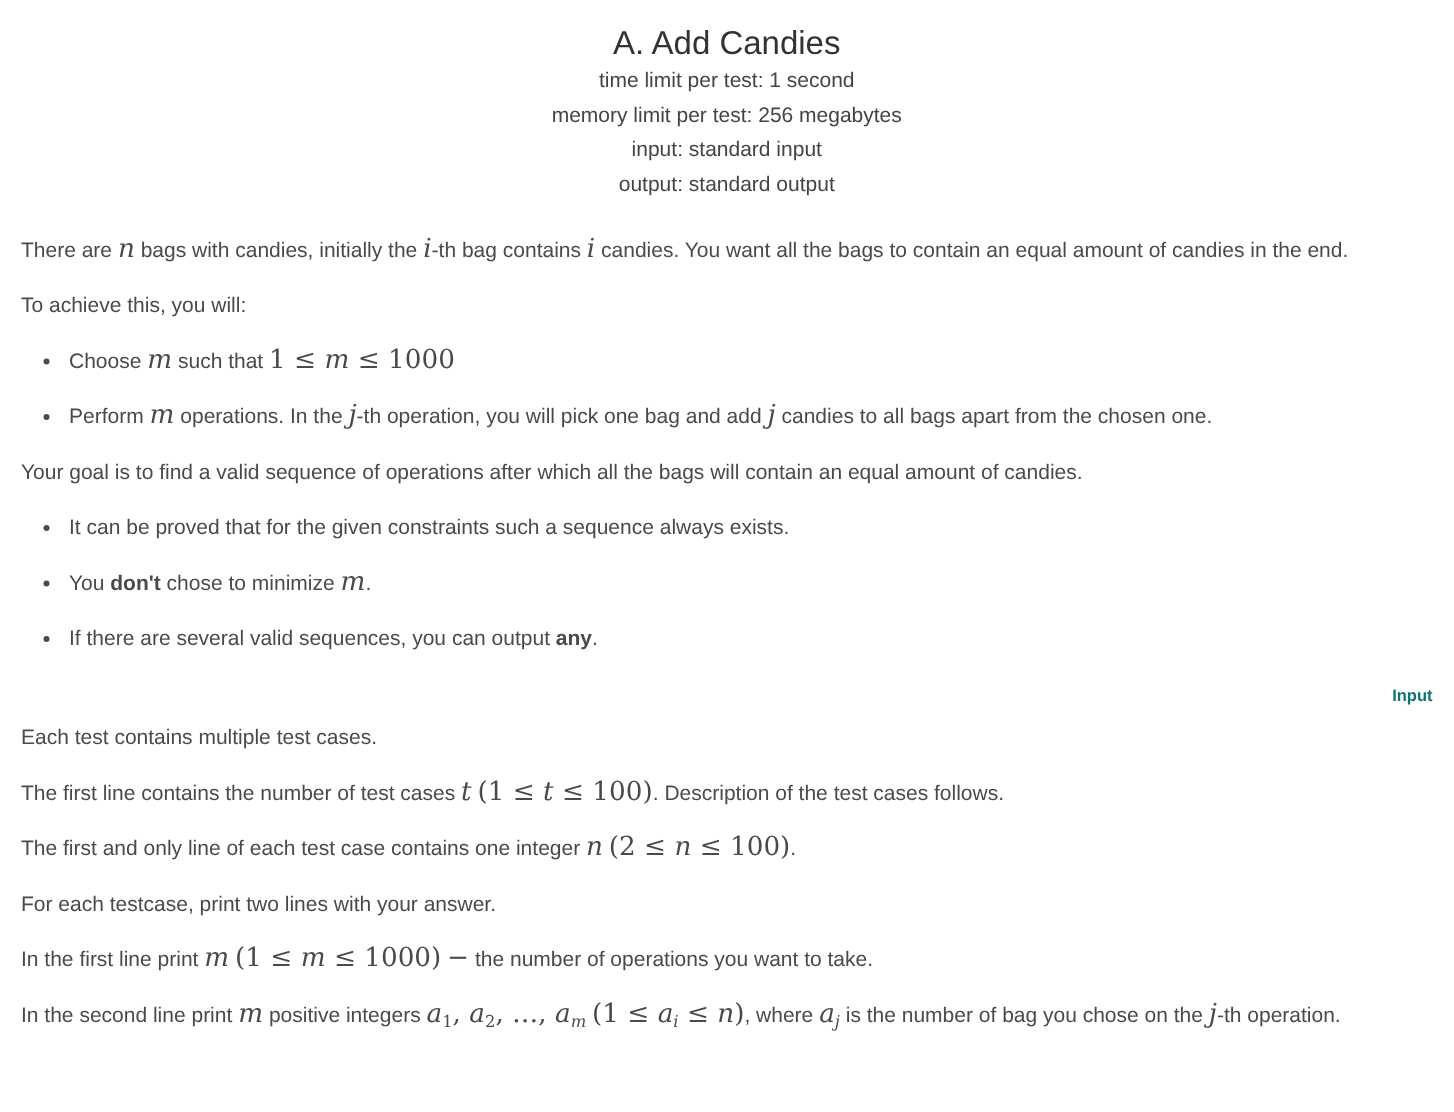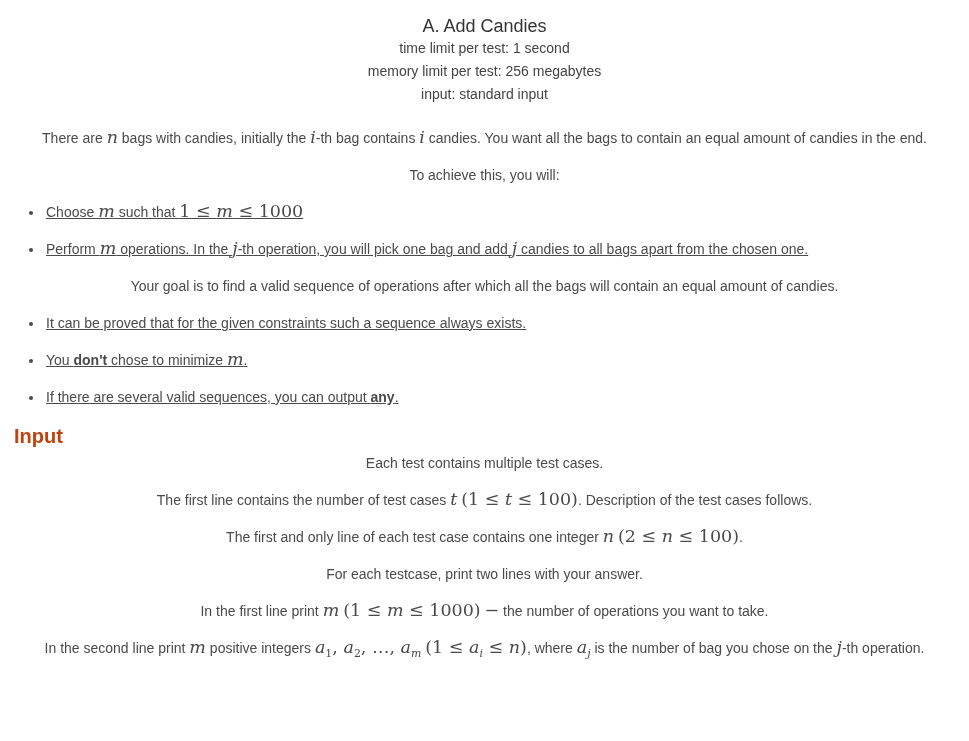--- a/index.html
+++ b/index.html
@@ -10,48 +10,49 @@
     color: #4a4a4a;
   }
   .page {
     width: 969px;
     min-height: 741px;
     padding: 14px 14px 20px 14px;
   }
   
   .header { text-align: center; }
   .title {
-    font-size: 18px;
+    font-size: 22px;
     font-weight: 400;
     color: #333333;
     padding-top: 2px;
   }
   .limits {
     font-size: 14px;
     line-height: 23px;
     color: #444444;
   }
   
   .content {
     margin-top: 22px;
     font-size: 14px;
     line-height: 21px;
   }
-  .content p { margin: 0 0 16px 0; text-align: center; }
+  .content p { margin: 0 0 16px 0; }
   ul.bullets {
     margin: 0 0 16px 0;
     padding-left: 30px;
     list-style: disc outside;
   }
-  ul.bullets li { margin: 0 0 16px 0; padding-left: 2px; text-decoration: underline; }
+  ul.bullets li { margin: 0 0 16px 0; padding-left: 2px; }
   .section-title {
-    font-size: 20px;
+    font-size: 11px;
     font-weight: 700;
-    color: #c2410c;
+    color: #0f766e;
     margin: 18px 0 6px 0;
+    text-align: right;
   }
   
   .seg-n { }
   .seg-b { font-weight: 700; }
   .seg-m {
     font-family: "DejaVu Serif", serif;
     font-style: italic;
     font-size: 125%;
     line-height: 1;
   }
@@ -72,20 +73,21 @@
 <body>
 
 <div class="page">
 
   <div class="header">
     <div class="title">A. Add Candies</div>
     <div class="limits">
       <div>time limit per test: 1 second</div>
       <div>memory limit per test: 256 megabytes</div>
       <div>input: standard input</div>
+      <div>output: standard output</div>
     </div>
   </div>
 
   <div class="content">
 
     <p><span class="seg-n">There are </span><span class="seg-m">n</span><span class="seg-n"> bags with candies, initially the </span><span class="seg-m">i</span><span class="seg-n">-th bag contains </span><span class="seg-m">i</span><span class="seg-n"> candies. You want all the bags to contain an equal amount of candies in the end.</span></p>
     <p><span class="seg-n">To achieve this, you will:</span></p>
 
     <ul class="bullets">
       <li><span class="seg-n">Choose </span><span class="seg-m">m</span><span class="seg-n"> such that </span><span class="seg-f">1 ≤ </span><span class="seg-m">m</span><span class="seg-f"> ≤ 1000</span></li>

